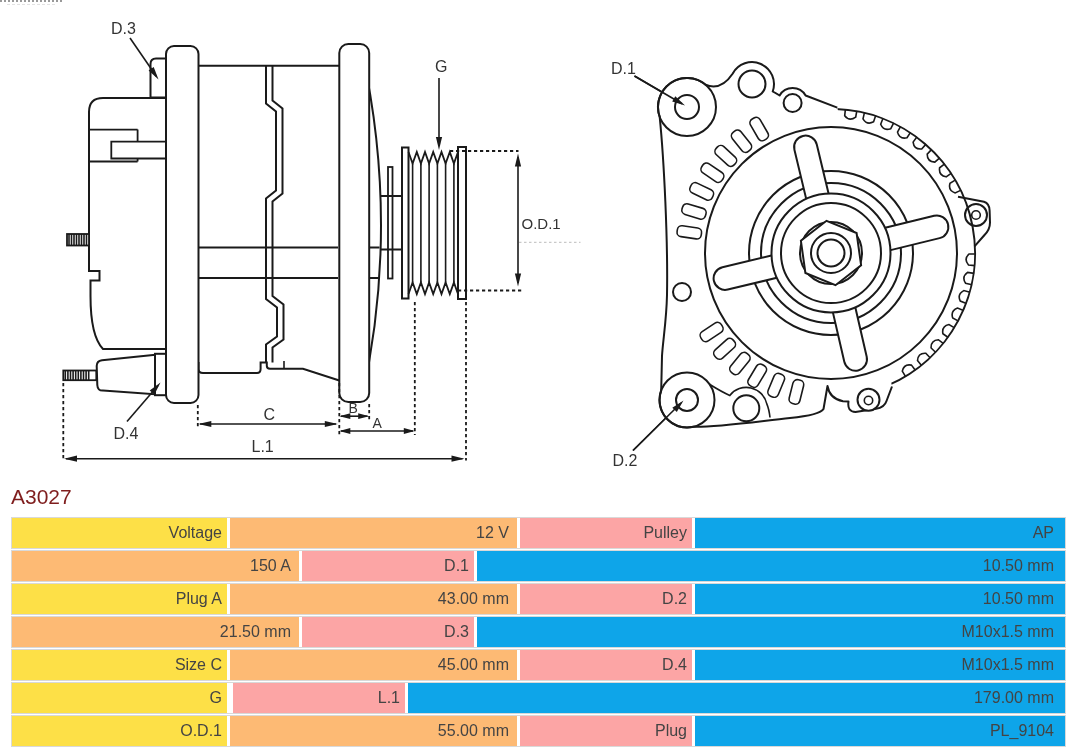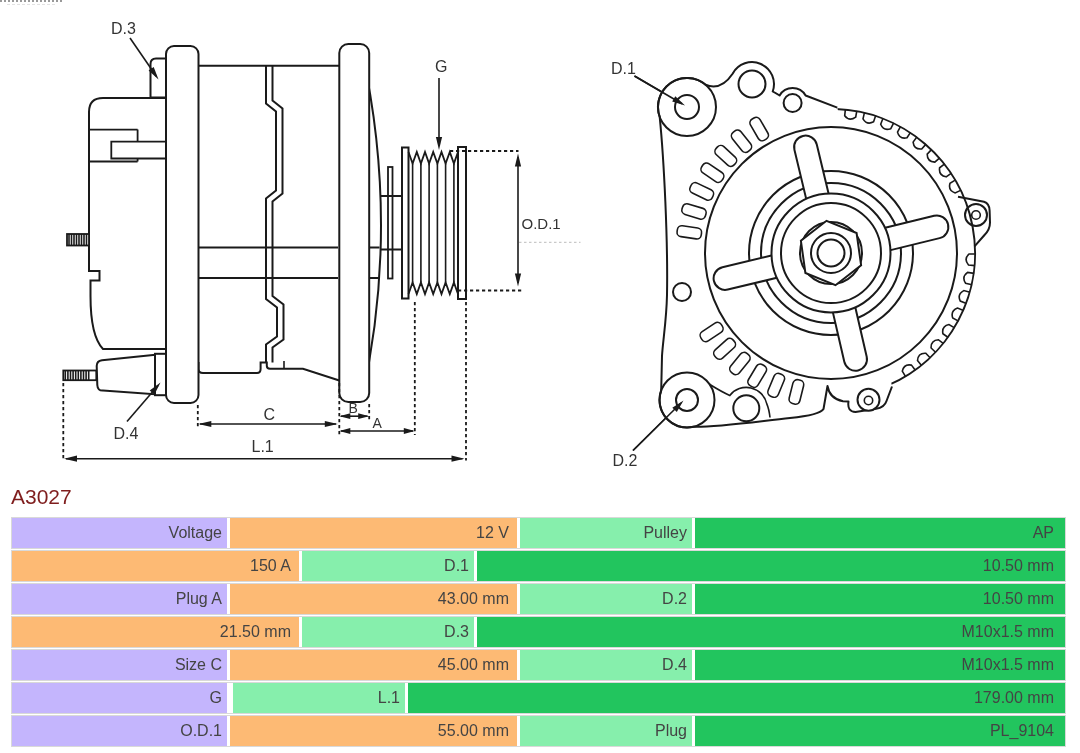--- a/index.html
+++ b/index.html
@@ -9,24 +9,24 @@
 .dim{stroke:#1a1a1a;stroke-width:1.6}
 .dot{stroke:#1a1a1a;stroke-width:1.8;stroke-dasharray:3.2,2.8}
 .faint{stroke:#c9c9c9;stroke-width:1.2;stroke-dasharray:2.5,2.5}
 .lbl{fill:#333;font-family:"Liberation Sans",sans-serif}
 .wm1{position:absolute;left:0;top:0;width:64px;height:1.5px;background:repeating-linear-gradient(90deg,#999 0 2px,#fff 2px 4px)}
 .wm2{position:absolute;left:7px;top:4px;width:50px;height:1px;background:repeating-linear-gradient(90deg,#e2e2e2 0 3px,#fff 3px 5px)}
 .code{position:absolute;left:11px;top:485px;color:#7f1d1d;font-size:21px}
 .tbl{position:absolute;left:11px;top:517px;width:1055px}
 .row{display:flex;height:32px;border:1px solid #d9d9d9;margin-bottom:1px;font-size:16px;color:#444;line-height:30px}
 .row>div{text-align:right;white-space:nowrap}
-.c1{width:218px;background:#c4b5fd;padding-right:5px;border-right:3px solid #fff}
+.c1{width:218px;background:#fde047;padding-right:5px;border-right:3px solid #fff}
 .c2{width:287px;background:#fdba74;padding-right:8px}
-.c3{width:178px;background:#86efac;padding-right:5px;border-left:3px solid #fff;border-right:3px solid #fff}
-.c4{flex:1;background:#22c55e;padding-right:11px}
+.c3{width:178px;background:#fca5a5;padding-right:5px;border-left:3px solid #fff;border-right:3px solid #fff}
+.c4{flex:1;background:#0ea5e9;padding-right:11px}
 </style></head><body>
 <div class="wm1"></div>
 <div class="wm2"></div>
 <svg class="draw" width="1080" height="515" viewBox="0 0 1080 515">
     <path class="ln" d="M166,98 H103 Q89,98 89,112 V271 H99.5 V280.5 H90.5 V296 Q90.5,336 103,349 H166" fill="none"></path>
     <path class="ln2" d="M89,129.6 H137.6 M89,161.5 H137.6 M137.6,129.6 V141.6 M137.6,158.5 V161.5" fill="none"></path>
     <path class="ln2" d="M165,141.6 H111.3 V158.5 H165" fill="none"></path>
     <rect class="ln2" x="67" y="234" width="22" height="11.5" fill="#fff"></rect>
     <path class="ln1" d="M69.0,234 V245.5 M71.5,234 V245.5 M74.0,234 V245.5 M76.5,234 V245.5 M79.0,234 V245.5 M81.5,234 V245.5 M84.0,234 V245.5 M86.5,234 V245.5" fill="none"></path>
     <rect class="ln2" x="63.3" y="370.5" width="33" height="9.7" fill="#fff"></rect>

